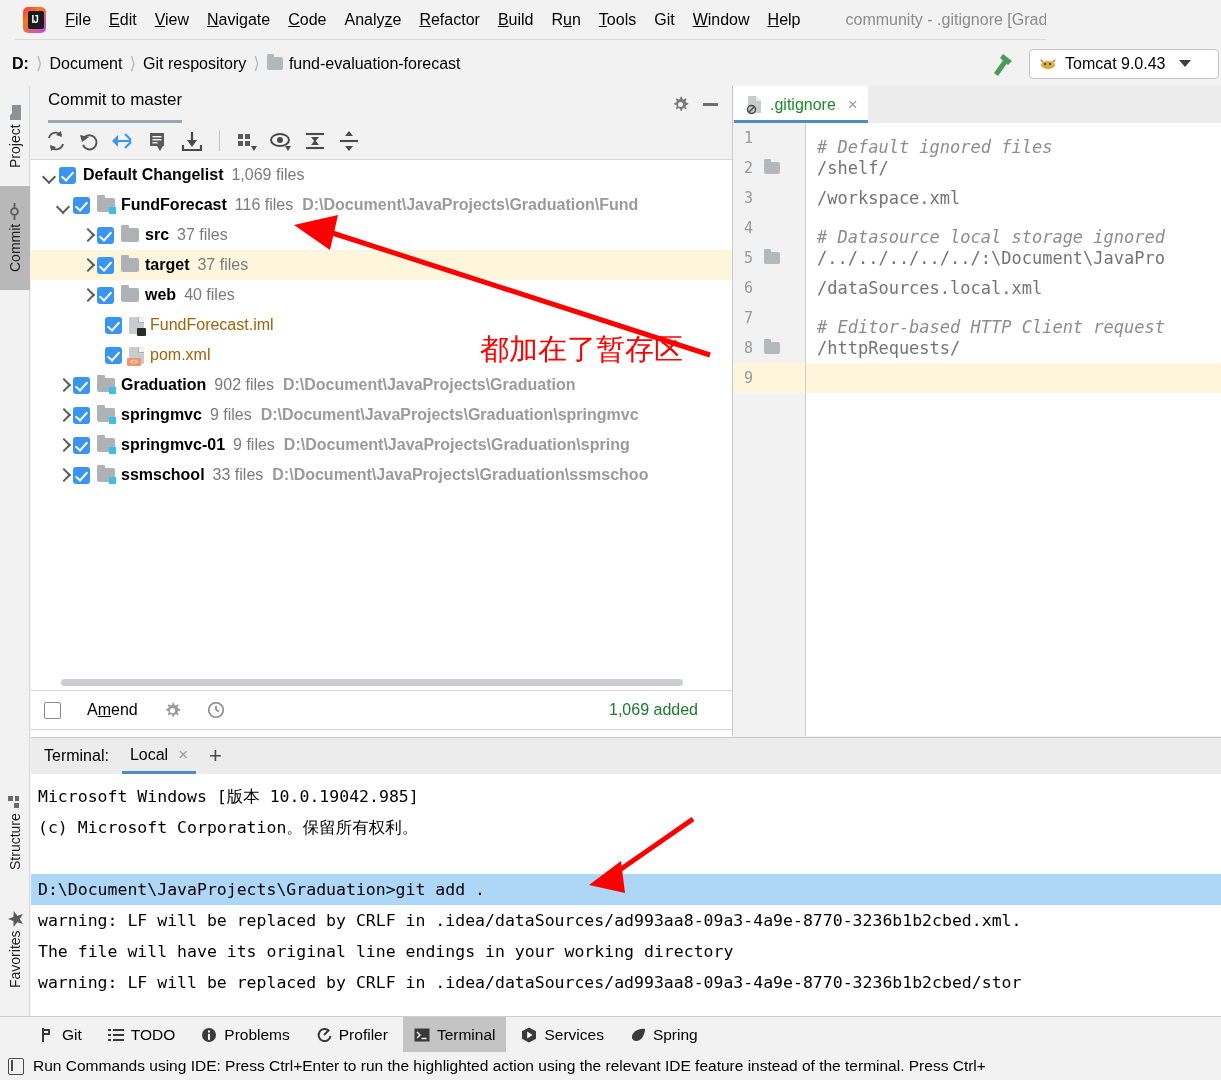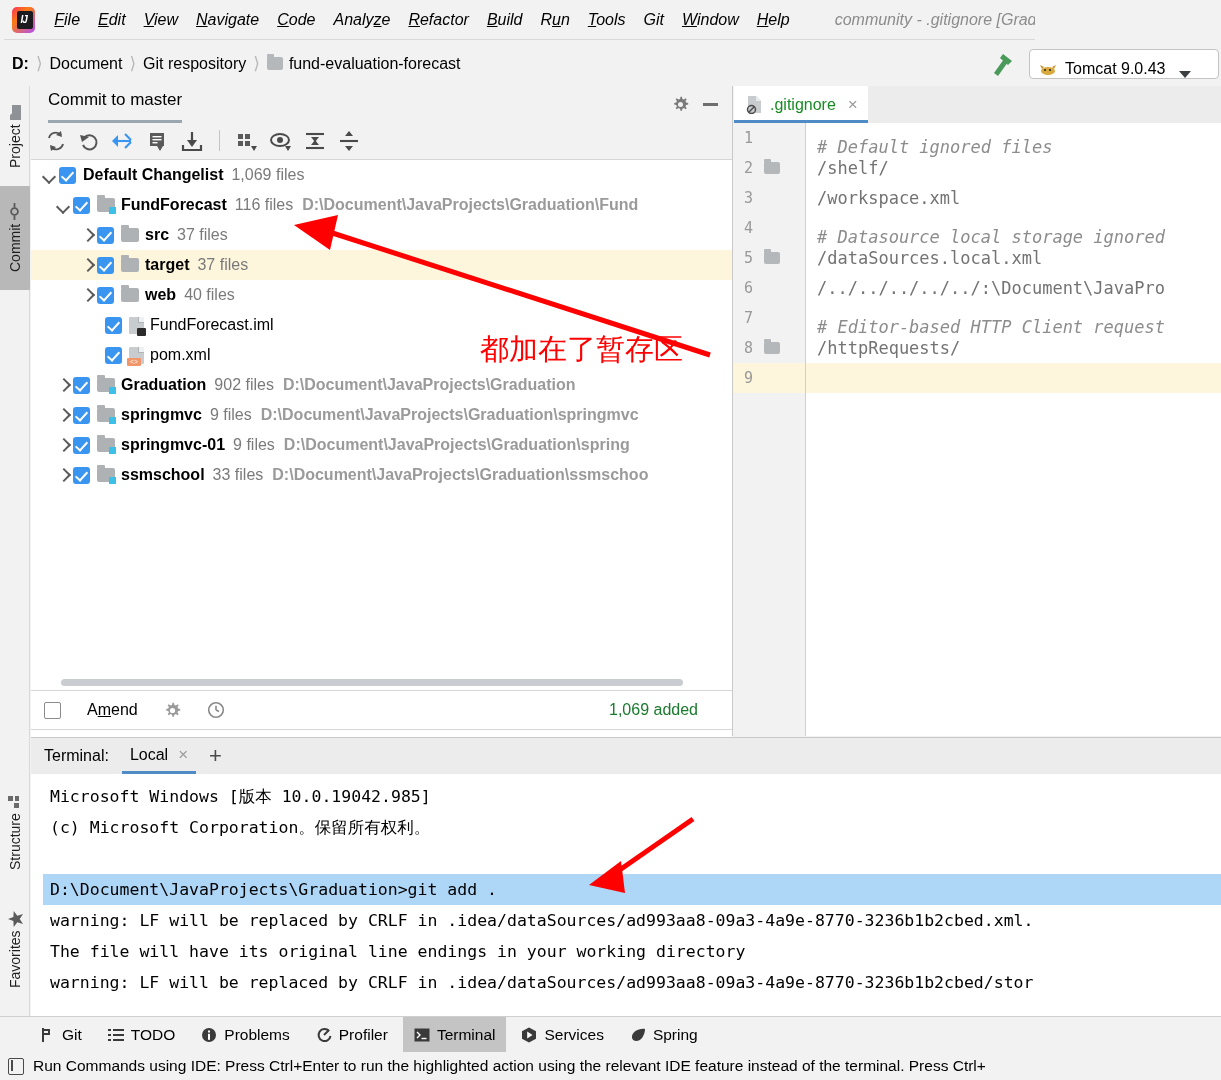--- a/index.html
+++ b/index.html
@@ -7,24 +7,23 @@
   body {
     font-family: "Liberation Sans", sans-serif;
     font-size: 15px;
     color: #000;
     background: #f2f2f2;
   }
   .app { position:relative; width:1221px; height:1080px; background:#f2f2f2; }
 
   
   .menubar {
-    position:absolute; left:4px; top:0; width:1031px; height:40px;
+    position:absolute; left:15px; top:0; width:1031px; height:40px;
     background:#f2f2f2; display:flex; align-items:center;
     border-bottom:1px solid #d9d9d9;
-    font-style:italic;
   }
   .ij-logo {
     width:26px; height:26px; margin-left:8px; margin-right:10px;
     border-radius:5px; position:relative;
     background:linear-gradient(135deg,#fe315d 0%,#f97a12 35%,#b24df8 100%);
   }
   .ij-logo::after {
     content:""; position:absolute; left:5px; top:4px; width:16px; height:18px;
     background:#1b1b1f; border-radius:2px;
   }
@@ -58,21 +57,21 @@
     border-radius:1px 2px 2px 2px; position:relative; margin-right:6px; vertical-align:-1px;
   }
   .crumb-folder::before {
     content:""; position:absolute; left:0; top:-3px; width:7px; height:3px;
     background:#b5b8bb; border-radius:1px 1px 0 0;
   }
   .nav-right { margin-left:auto; display:flex; align-items:center; padding-right:2px; }
   .hammer-icon { width:30px; height:30px; position:relative; margin-right:12px; }
   .run-config {
     height:30px; min-width:190px; background:#fff; border:1px solid #c4c4c4;
-    border-radius:4px; display:flex; align-items:flex-end; padding:0 10px 0 8px; gap:7px;
+    border-radius:4px; display:flex; align-items:center; padding:0 10px 0 8px; gap:7px;
     font-size:16px;
   }
   .tomcat-icon { width:20px; height:16px; position:relative; }
   .caret-dn {
     width:0;height:0;border-left:6px solid transparent;border-right:6px solid transparent;
     border-top:7px solid #3c3f41; margin-left:6px;
   }
 
   
   .leftstrip {
@@ -163,21 +162,21 @@
   }
   .file-ic .badge {
     position:absolute; right:-2px; bottom:-2px; width:9px; height:8px;
     background:#2b2b2b; border-radius:1px;
   }
   .file-ic .badge.xml {
     background:#f1956a; color:#fff; font-size:7px; line-height:8px; text-align:center;
     width:14px; left:-2px; right:auto;
   }
   .t-name { font-weight:bold; color:#000; }
-  .t-name.green { color:#000000; font-weight:normal; }
+  .t-name.green { color:#a16207; font-weight:normal; }
   .t-count { color:#7a7a7a; margin-left:8px; font-weight:normal; }
   .t-path { color:#9a9a9a; margin-left:9px; font-weight:bold; }
   .lvl1 { padding-left:24px; }
   .lvl2 { padding-left:48px; }
   .lvl3 { padding-left:74px; }
 
   .hscroll-wrap { height:14px; background:#fff; position:relative; }
   .hscroll {
     position:absolute; left:30px; top:3px; width:622px; height:7px;
     background:#c9cdd1; border-radius:4px;
@@ -253,21 +252,21 @@
     padding-left:13px; gap:13px; font-size:16px;
   }
   .term-lbl { color:#000; }
   .term-tab {
     display:flex; align-items:center; gap:5px; height:36px; padding:0 8px;
     border-bottom:3px solid #4f8bc4; position:relative;
   }
   .plus-ic { font-size:22px; color:#4a4a4a; line-height:1; }
   .term-body {
     font-family:"DejaVu Sans Mono", monospace; font-size:16.5px;
-    padding-top:7px; background:#fff; overflow:hidden; height:243px;padding-left:12px;
+    padding-top:7px; background:#fff; overflow:hidden; height:243px;
   }
   .tline { height:31px; display:flex; align-items:center; padding-left:7px; white-space:nowrap; }
   .tline.sel { background:#aed6f7; }
 
   
   .bottombar {
     position:absolute; left:0; top:1016px; width:1221px; height:36px;
     background:#f2f2f2; border-top:1px solid #cfcfcf; display:flex; align-items:center;
     padding-left:28px; gap:4px;
   }
@@ -667,24 +666,24 @@
         <div class="cline">
             <span class="c-plain">/shelf/</span>
           </div>
         <div class="cline">
             <span class="c-plain">/workspace.xml</span>
           </div>
         <div class="cline">
             <span class="c-comment"># Datasource local storage ignored</span>
           </div>
         <div class="cline">
+            <span class="c-plain">/../../../../../:\Document\JavaPro</span>
+          </div>
+        <div class="cline">
             <span class="c-plain">/dataSources.local.xml</span>
-          </div>
-        <div class="cline">
-            <span class="c-plain">/../../../../../:\Document\JavaPro</span>
           </div>
         <div class="cline">
             <span class="c-comment"># Editor-based HTTP Client request</span>
           </div>
         <div class="cline">
             <span class="c-plain">/httpRequests/</span>
           </div>
         <div class="cline hl">
             <span class="c-plain"></span>
           </div>

